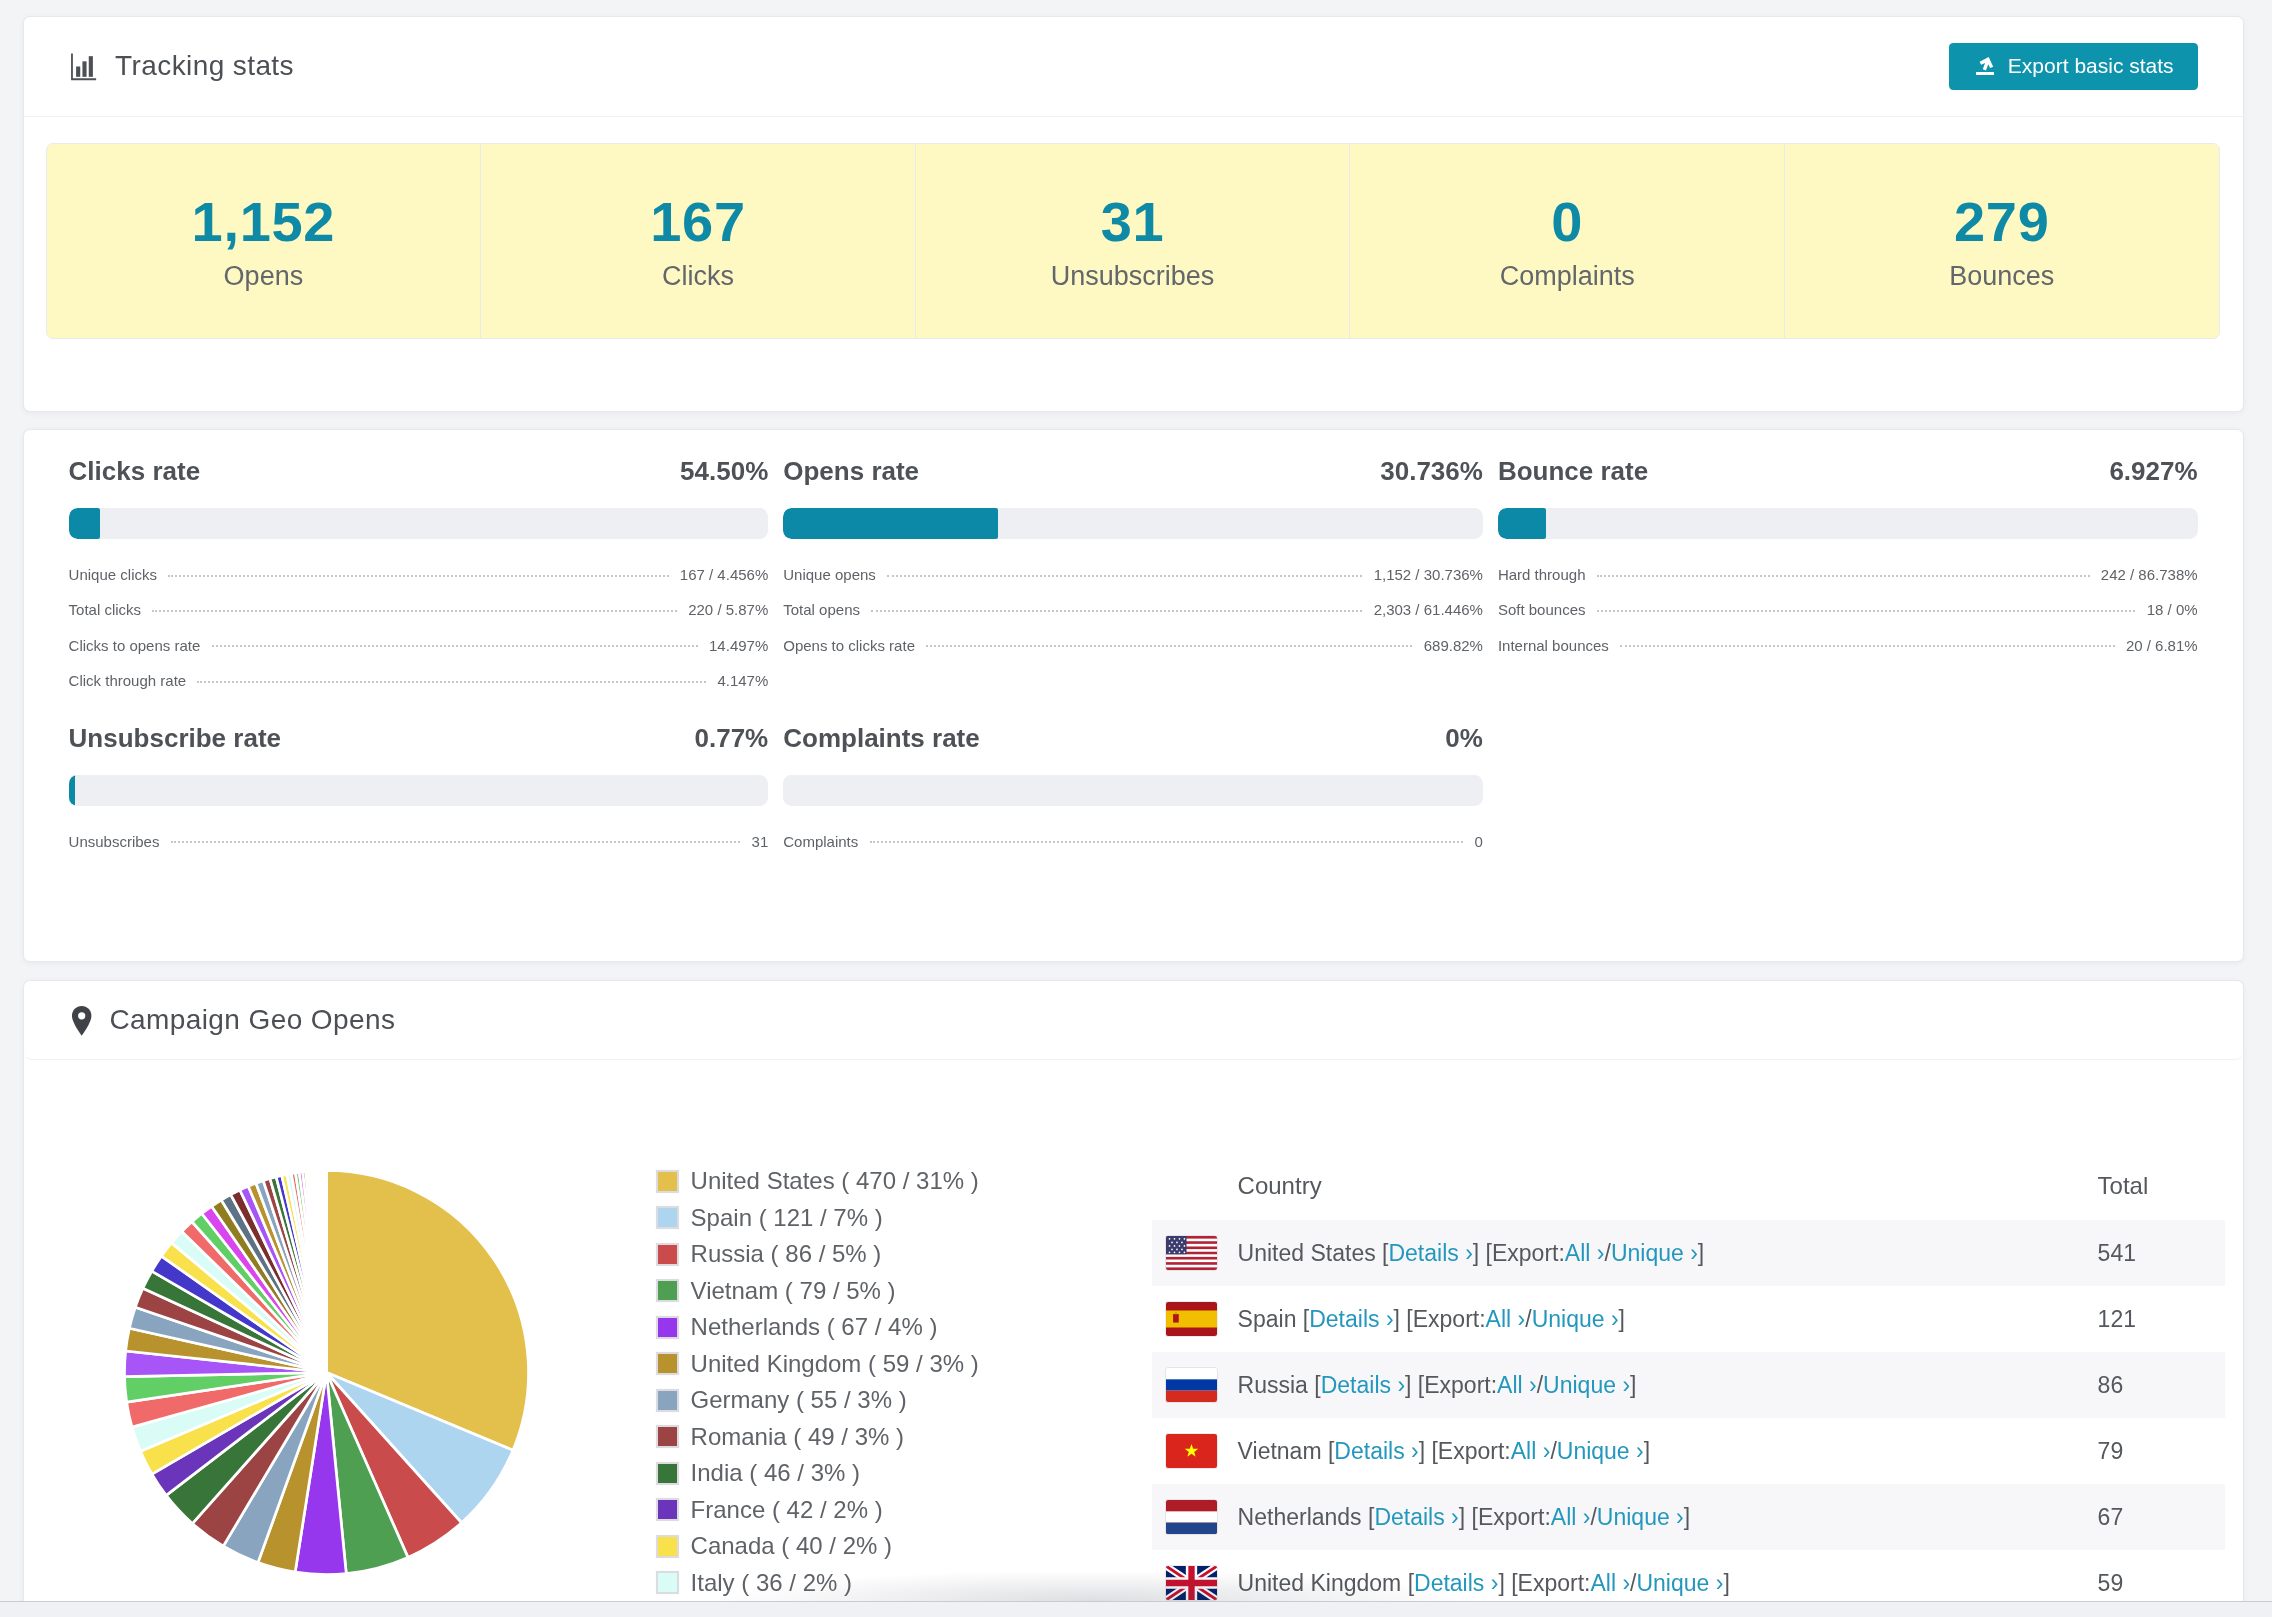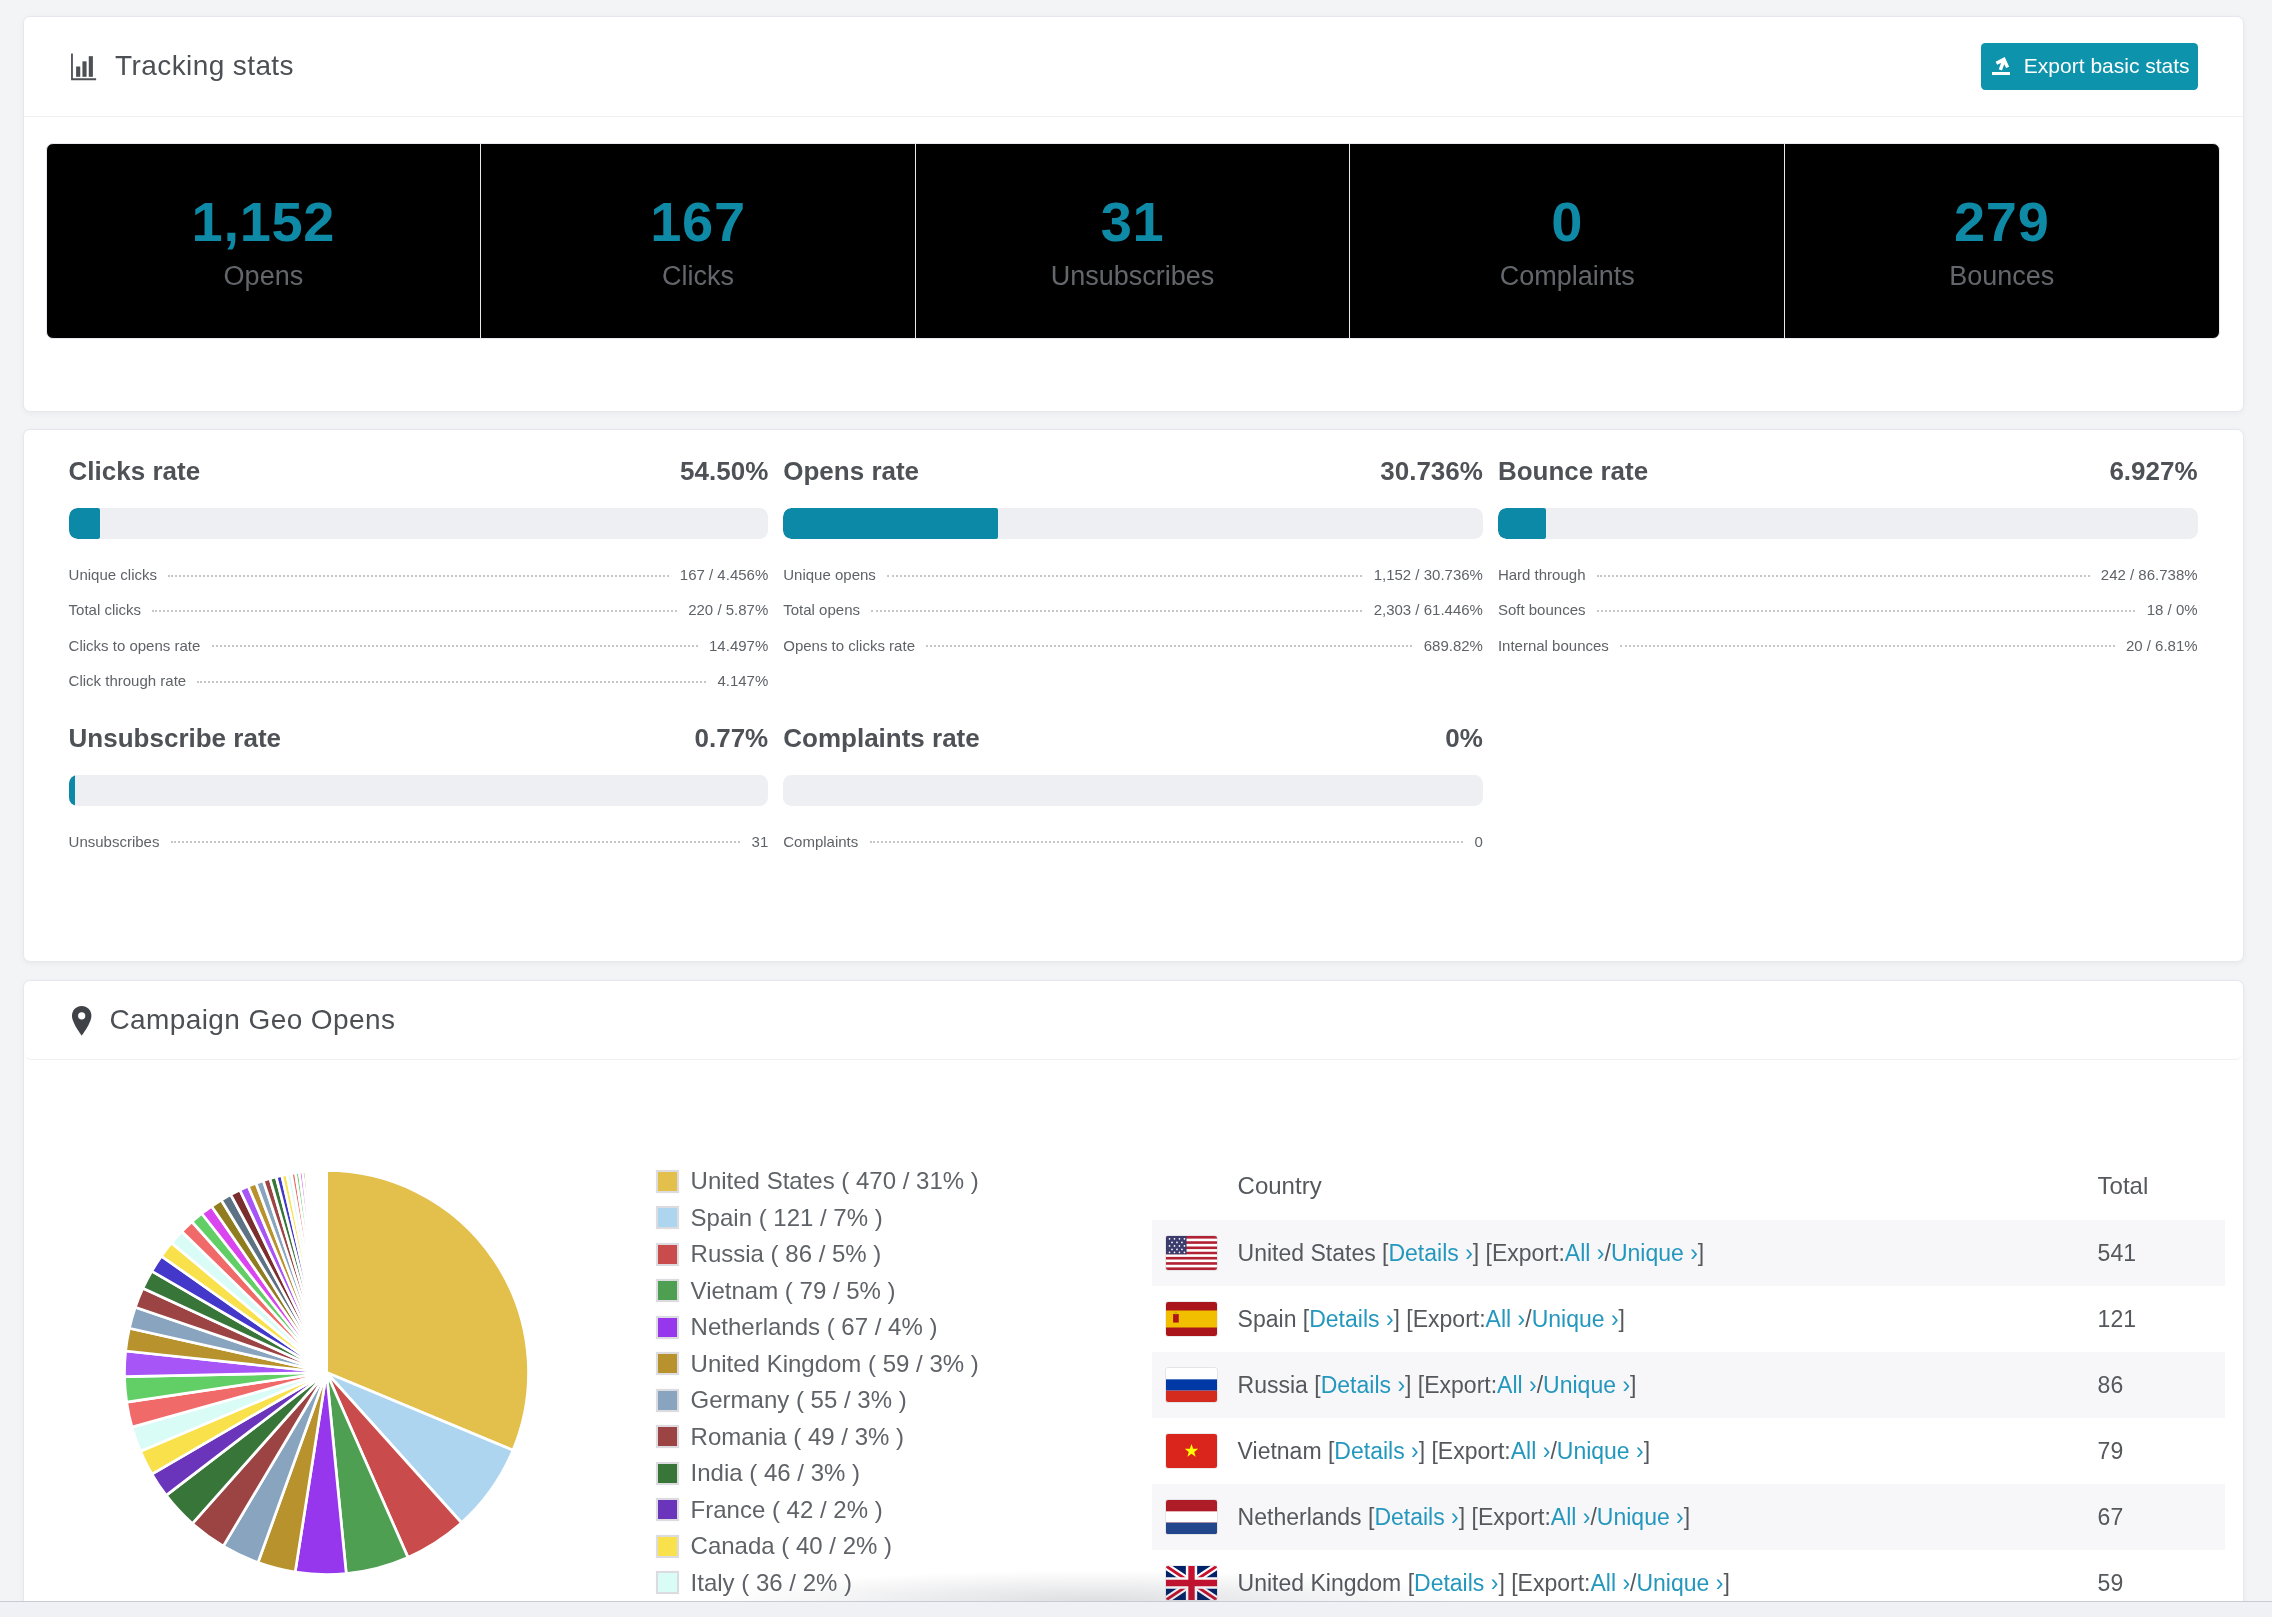--- a/index.html
+++ b/index.html
@@ -24,27 +24,27 @@
   }
   .card-geo .card-header{height:78px;border-radius:8px;}
   .title-wrap{display:flex;align-items:center;gap:15.5px;}
   .card-title{font-size:28px;color:#4c5055;letter-spacing:0.4px;}
   .hicon{width:31px;height:31px;display:inline-block;}
 
   .export-btn{
     display:flex;align-items:center;gap:11.3px;border:none;cursor:pointer;
     background:#0e93ac;color:#fff;font-size:21px;
     font-family:"Liberation Sans","DejaVu Sans",sans-serif;
-    padding:0 8px;height:47px;border-radius:4.2px;
+    padding:0 24px;height:47px;border-radius:4.2px;
   }
   .export-btn svg{width:24px;height:24px;}
 
   .stats-box{
     position:absolute;left:22px;top:126px;right:23px;height:194px;
-    border:1.4px solid #e9eaf0;border-radius:7px;display:flex;background:#000000;
+    border:1.4px solid #e9eaf0;border-radius:7px;display:flex;background:#fef9c3;
   }
   .stat-cell{flex:1;display:flex;flex-direction:column;align-items:center;justify-content:center;}
   .stat-cell + .stat-cell{border-left:1.4px solid #e9eaf0;}
   .stat-value{font-size:56px;font-weight:bold;color:#0e8aa6;letter-spacing:0.7px;}
   .stat-label{font-size:27px;color:#63666b;margin-top:7px;}
 
   .rates-grid{
     display:grid;grid-template-columns:repeat(3,1fr);
     column-gap:49px;row-gap:62px;padding:26px 45px;gap:15px;
   }

